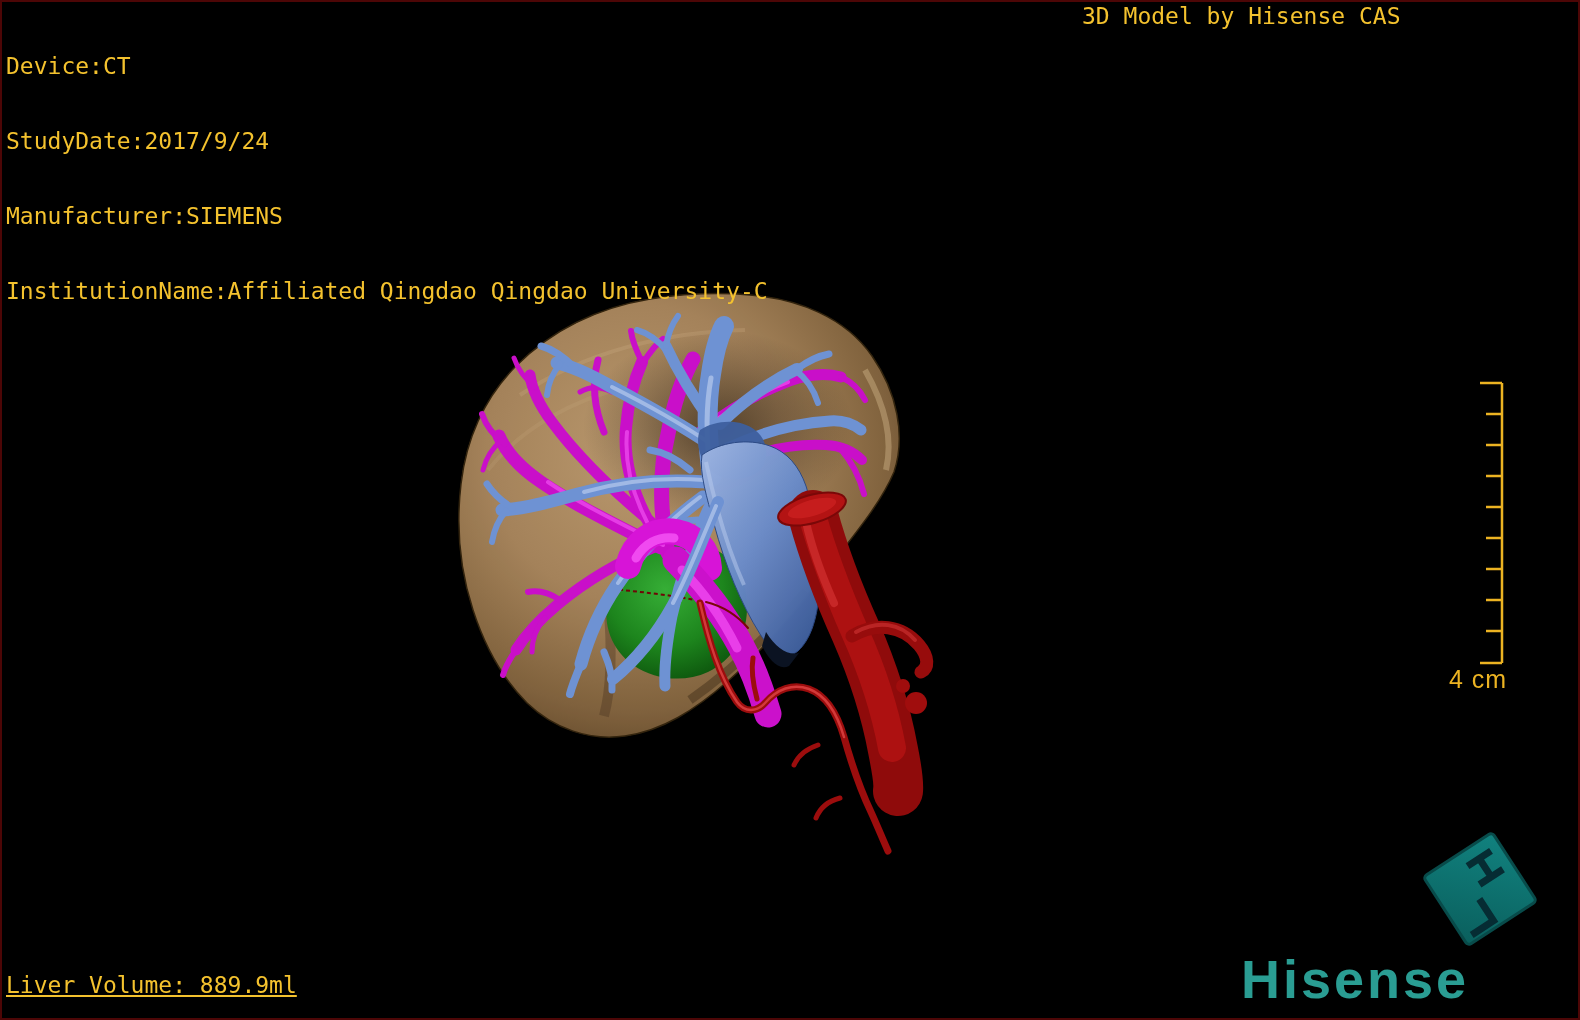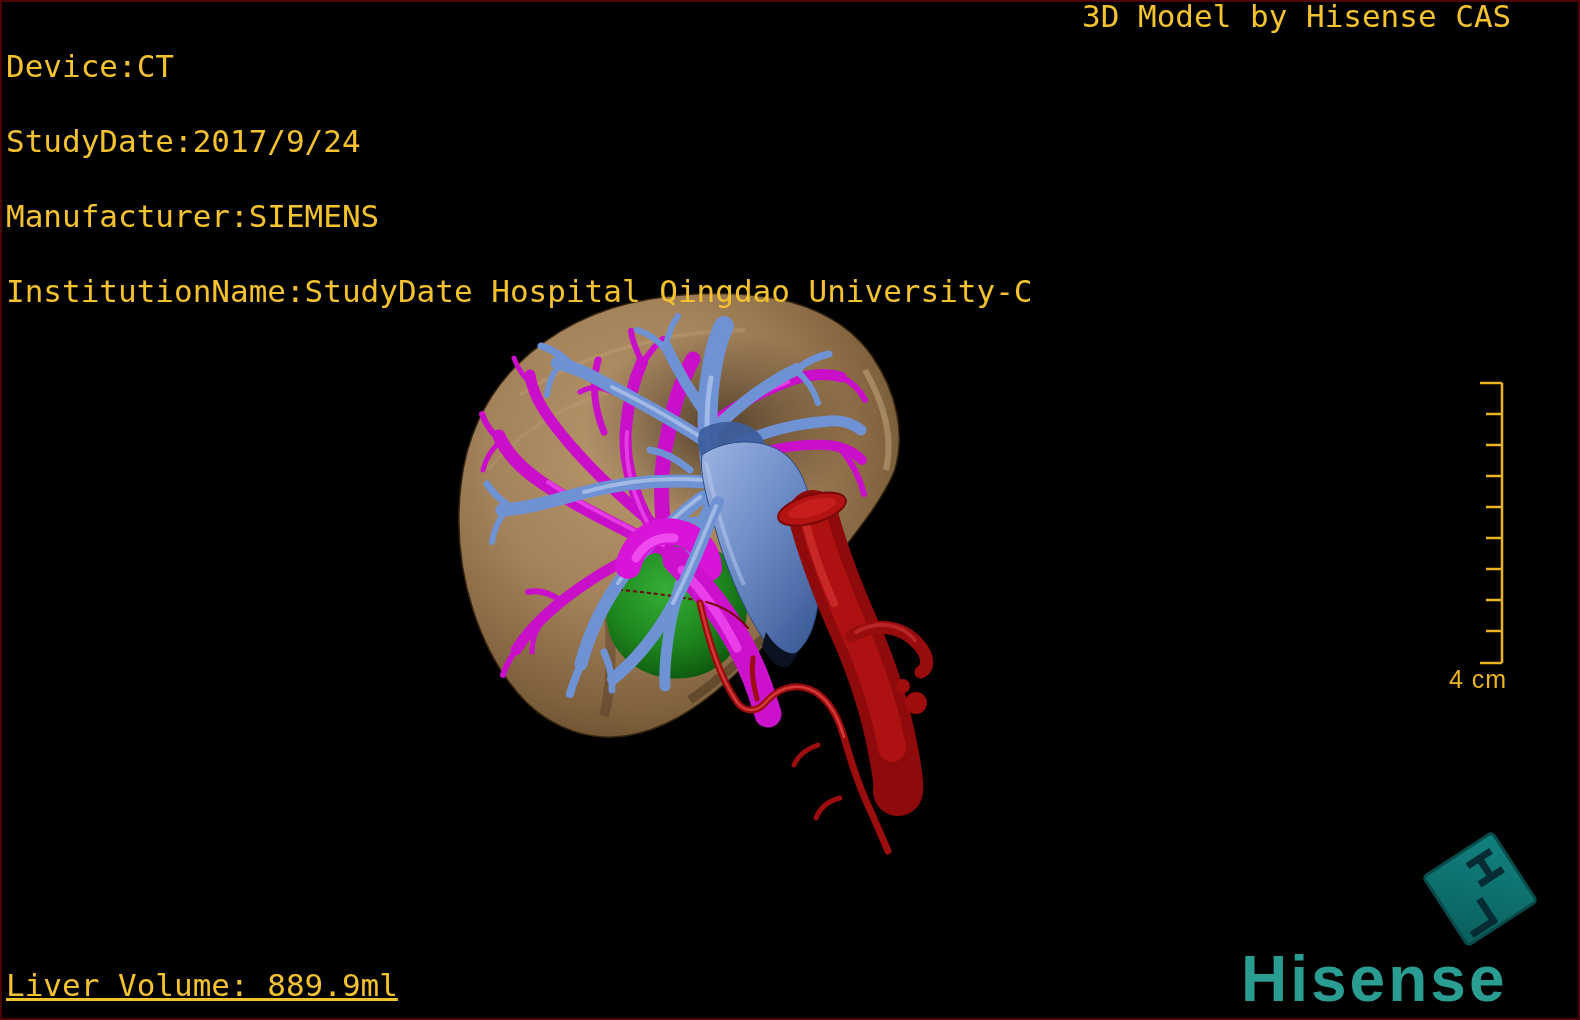--- a/index.html
+++ b/index.html
@@ -1,30 +1,30 @@
 <!DOCTYPE html>
 <html><head>
 <meta charset="utf-8">
 <style>
   html,body{margin:0;padding:0;background:#000;}
   .app{position:relative;width:1580px;height:1020px;background:#000;overflow:hidden;
        font-family:"DejaVu Sans Mono",monospace;}
   .frame{position:absolute;inset:0;border:2px solid #4d0606;pointer-events:none;z-index:60;}
-  .hud{position:absolute;color:#f4c22e;font-size:31px;line-height:25px;white-space:pre;z-index:20;
+  .hud{position:absolute;color:#f4c22e;font-size:23px;line-height:25px;white-space:pre;z-index:20;
        font-family:"DejaVu Sans Mono",monospace;}
   .patient-info{left:6px;top:4px;}
   .watermark{left:1082px;top:4px;}
   .volume{left:6px;top:973px;text-decoration:underline;}
   .scale-label{position:absolute;left:1449px;top:665px;color:#ecb322;font-size:25px;
        font-family:"Liberation Sans",sans-serif;letter-spacing:1px;z-index:20;}
   .model-svg{position:absolute;left:0;top:0;z-index:5;}
   .ruler-svg{position:absolute;left:0;top:0;z-index:15;pointer-events:none;}
   .brand-svg{position:absolute;left:0;top:0;z-index:18;pointer-events:none;}
   .wordmark{position:absolute;left:1241px;top:941px;color:#2a9d93;
-       font-family:"Liberation Sans",sans-serif;font-weight:bold;font-size:64px;
+       font-family:"Liberation Sans",sans-serif;font-weight:bold;font-size:54px;
        letter-spacing:3px;line-height:76px;z-index:18;}
 </style>
 </head>
 <body>
 
 <div class="app">
 
   <svg class="model-svg" width="1580" height="1020" viewBox="0 0 1580 1020">
     <defs>
       <radialGradient id="gLiver" cx="40%" cy="36%" r="75%">
@@ -192,21 +192,21 @@
       <line x1="1486" y1="631" x2="1502" y2="631"></line>
       <line x1="1480" y1="663" x2="1502" y2="663"></line>
     </g>
   </svg>
   <div class="scale-label">4 cm</div>
 
   <div class="hud patient-info">
     <div>Device:CT</div>
     <div>StudyDate:2017/9/24</div>
     <div>Manufacturer:SIEMENS</div>
-    <div>InstitutionName:StudyDate Hospital Qingdao University-C</div>
+    <div>InstitutionName:Affiliated Qingdao Qingdao University-C</div>
   </div>
 
   <div class="hud watermark">3D Model by Hisense CAS</div>
 
   <div class="hud volume">Liver Volume: 889.9ml</div>
 
   <svg class="brand-svg" width="1580" height="1020" viewBox="0 0 1580 1020">
     <g transform="translate(1480 889) rotate(57)">
       <rect x="-41" y="-41" width="82" height="82" rx="4" fill="url(#bGrad)"></rect>
       <linearGradient id="bGrad" x1="0" y1="0" x2="1" y2="1">

